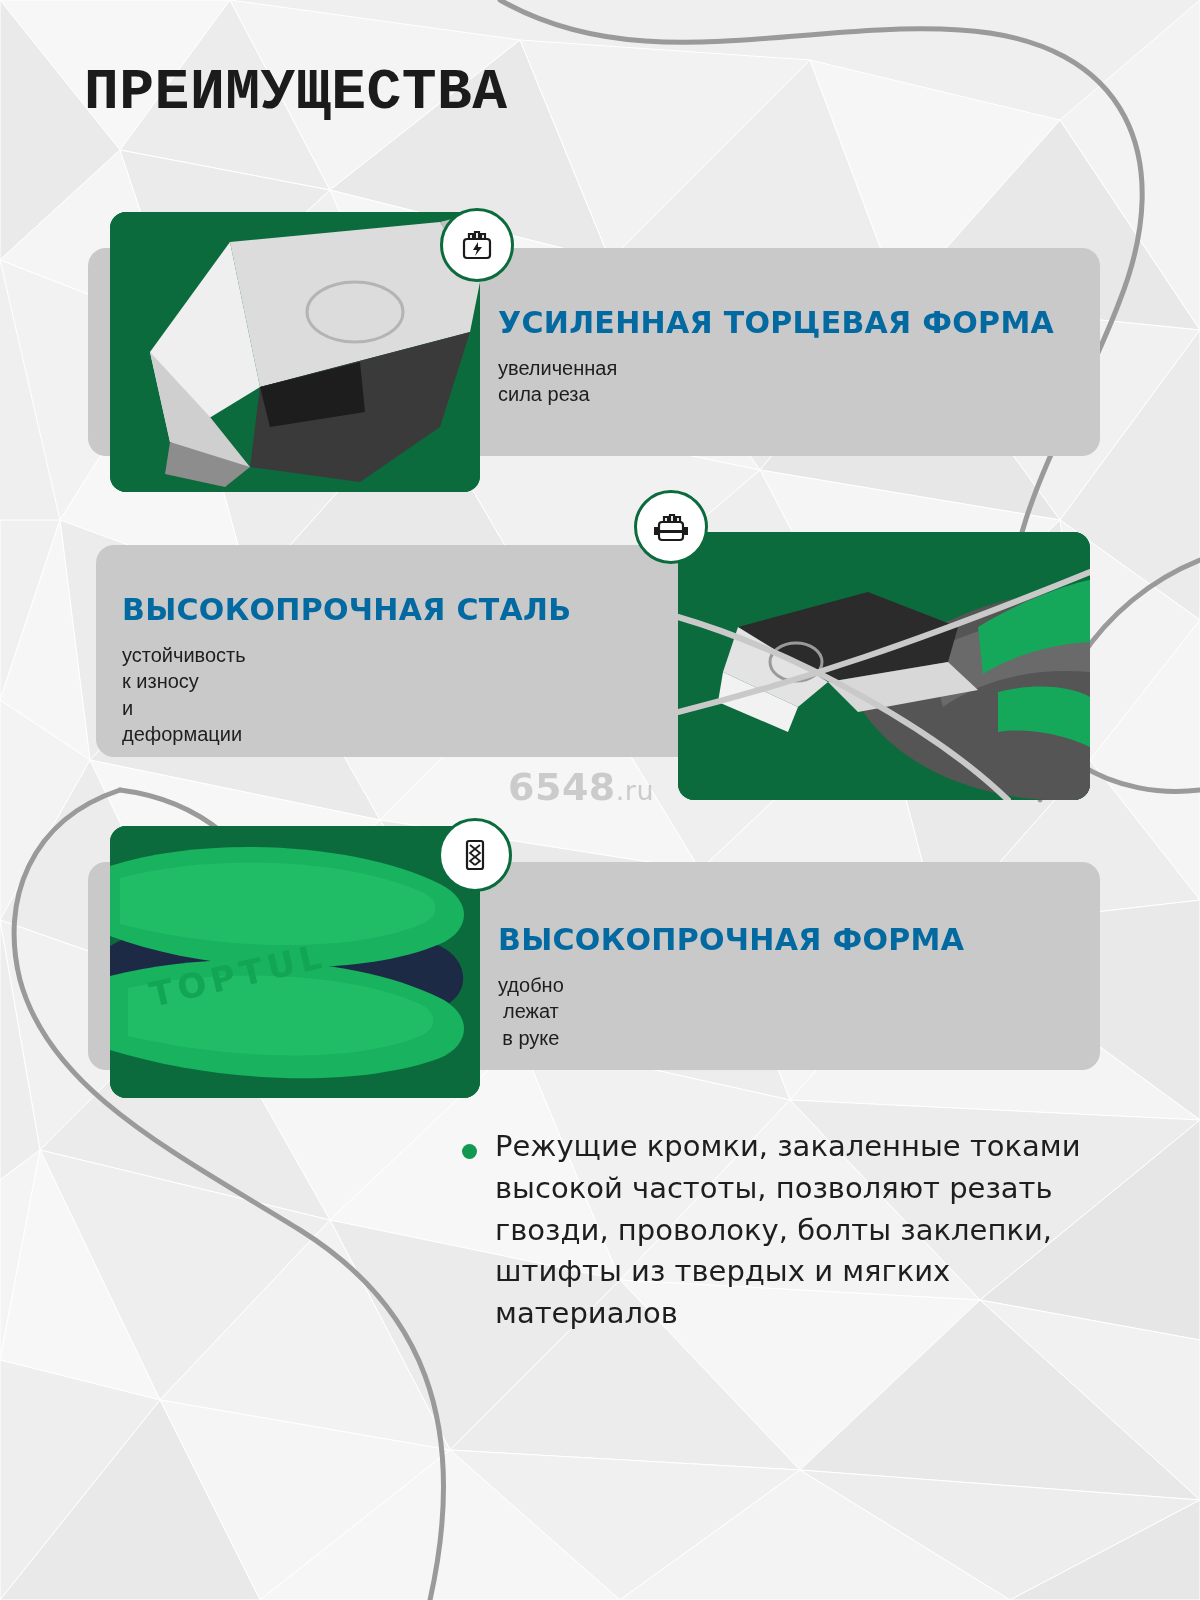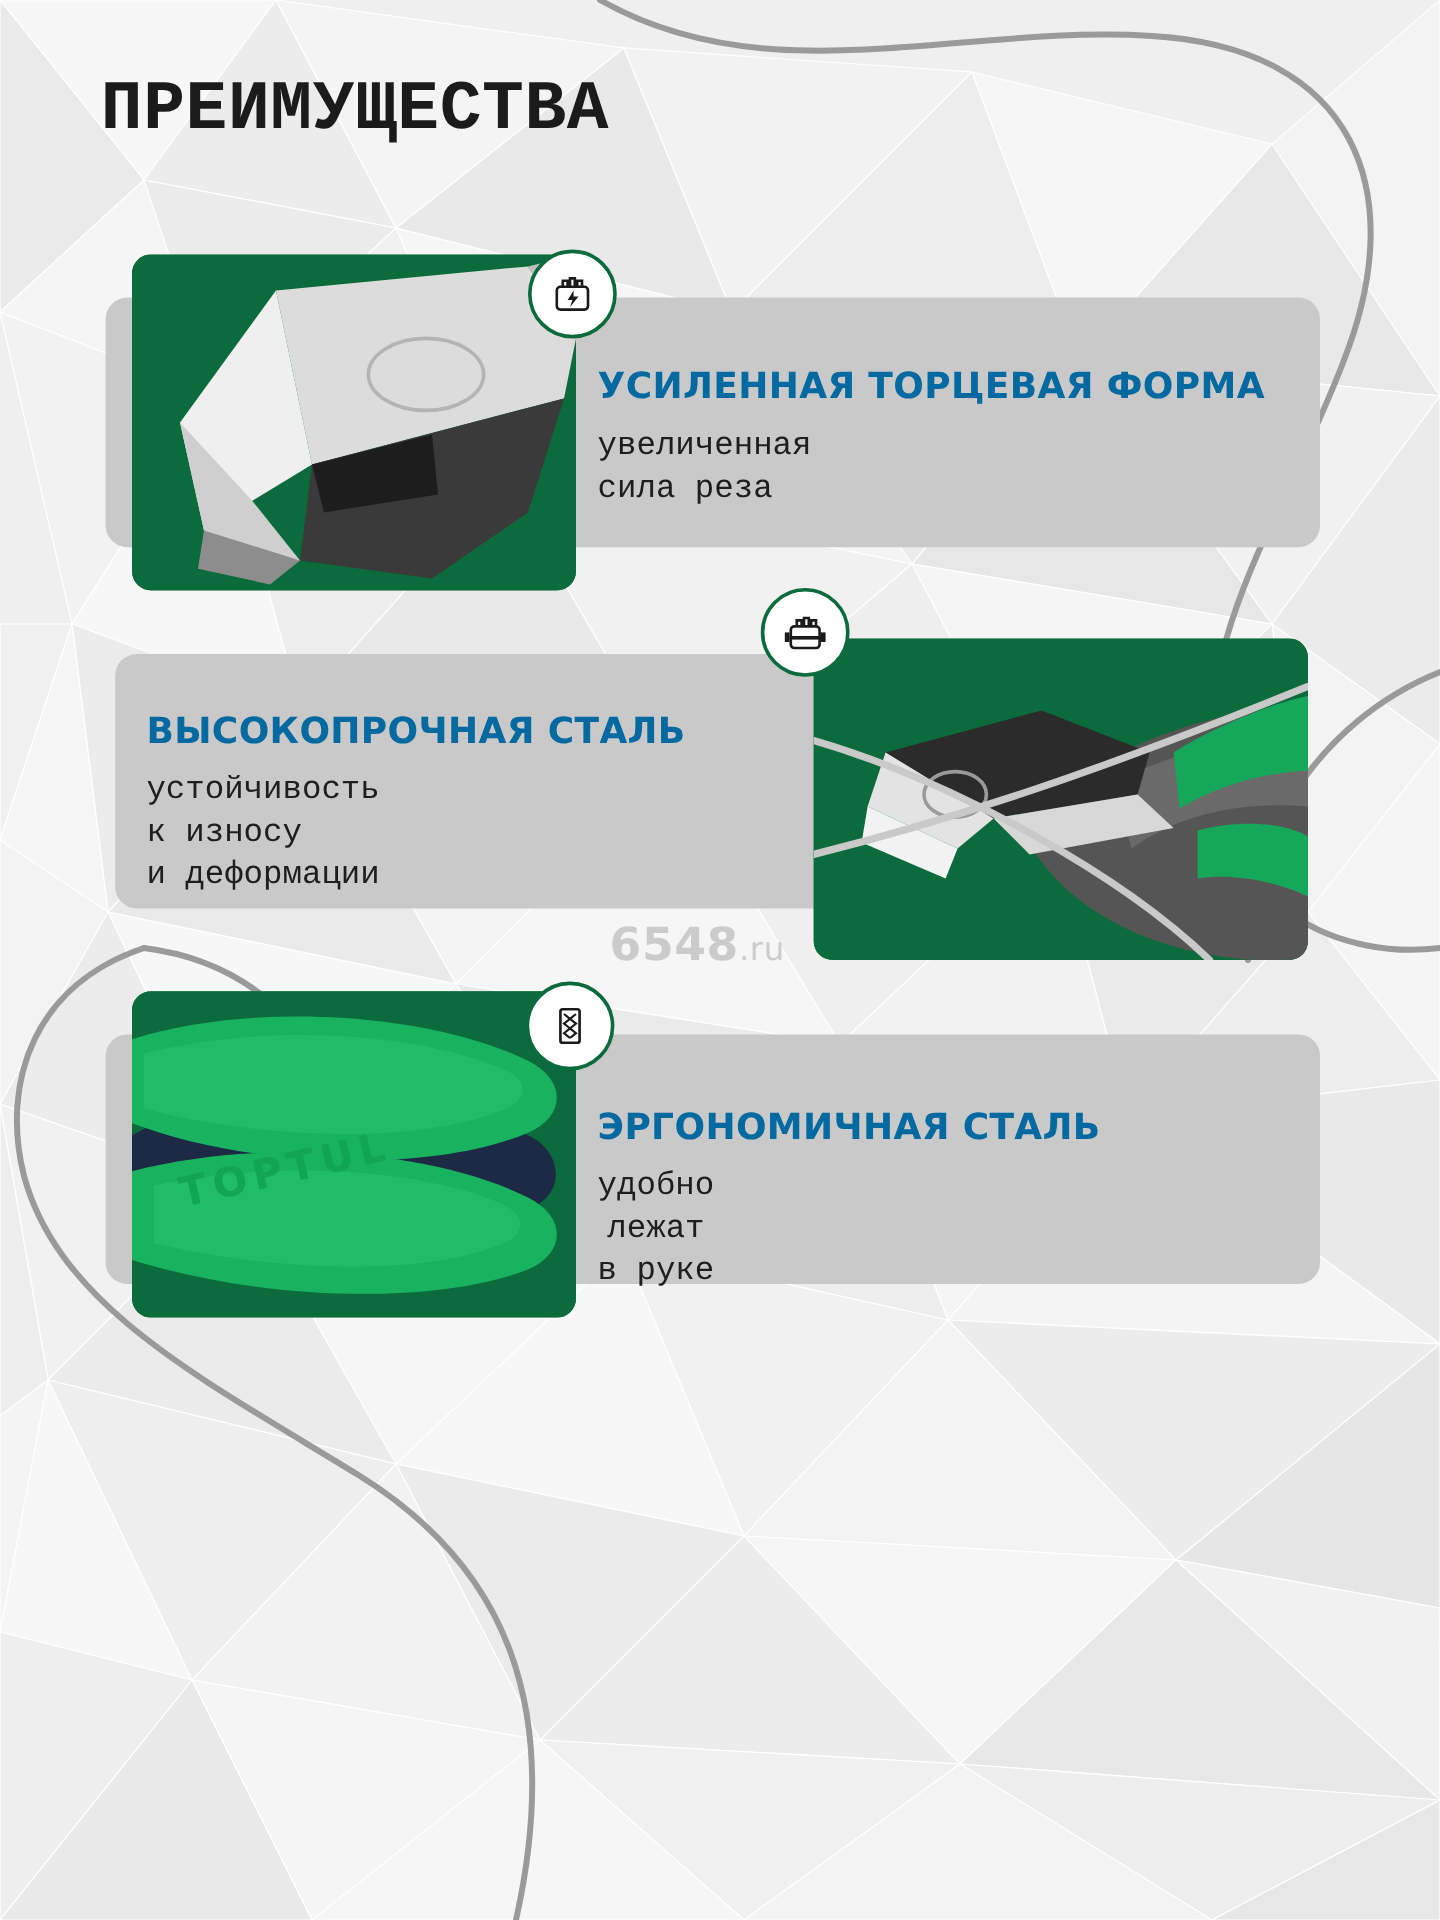--- a/index.html
+++ b/index.html
@@ -100,23 +100,23 @@
     font-weight: bold;
     font-size: 30px;
     letter-spacing: 0.3px;
     white-space: nowrap;
     font-family: "DejaVu Sans", sans-serif;
   }
 
   .feat-sub {
     position: absolute;
     color: #1e1e1e;
-    font-size: 27px;
+    font-size: 20px;
     line-height: 1.32;
-    font-family: Liberation Mono, monospace;
+    font-family: Liberation Sans, sans-serif;
   }
 
   
   .bullet-wrap {
     position: absolute;
     left: 462px;
     top: 1126px;
     width: 660px;
     display: flex;
     gap: 18px;
@@ -365,18 +365,22 @@
     <div class="toptul-text">TOPTUL</div>
 
     <div class="icon-bubble" style="left:438px; top:818px;">
       <svg width="38" height="38" viewBox="0 0 38 38">
         <rect x="11" y="5" width="16" height="28" rx="2" fill="none" stroke="#1b1b1b" stroke-width="2.2"></rect>
         <path d="M14 9 l5 4 l-5 4 l5 4 l-5 4 l5 4" fill="none" stroke="#1b1b1b" stroke-width="1.8"></path>
         <path d="M24 9 l-5 4 l5 4 l-5 4 l5 4 l-5 4" fill="none" stroke="#1b1b1b" stroke-width="1.8"></path>
       </svg>
     </div>
 
-    <div class="feat-title" style="left:498px; top:922px;">ЭРГОНОМИЧНАЯ СТАЛЬ</div>
+    <div class="feat-title" style="left:498px; top:922px;">ВЫСОКОПРОЧНАЯ ФОРМА</div>
     <div class="feat-sub" style="left:498px; top:972px;text-align:center;">удобно лежат в руке</div>
   </div>
 
+  <div class="bullet-wrap">
+    <div class="bullet-dot"></div>
+    <div class="bullet-text">Режущие кромки, закаленные токами высокой частоты, позволяют резать гвозди, проволоку, болты заклепки, штифты из твердых и мягких материалов</div>
+  </div>
 
 </div>
 
 </body></html>

